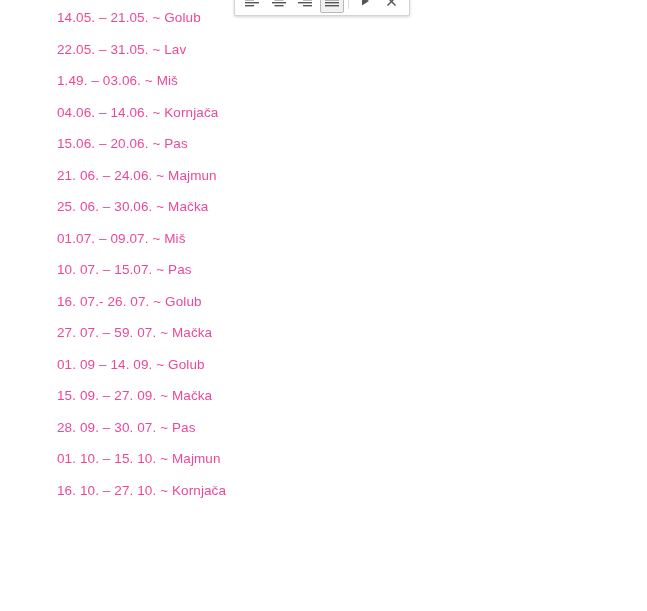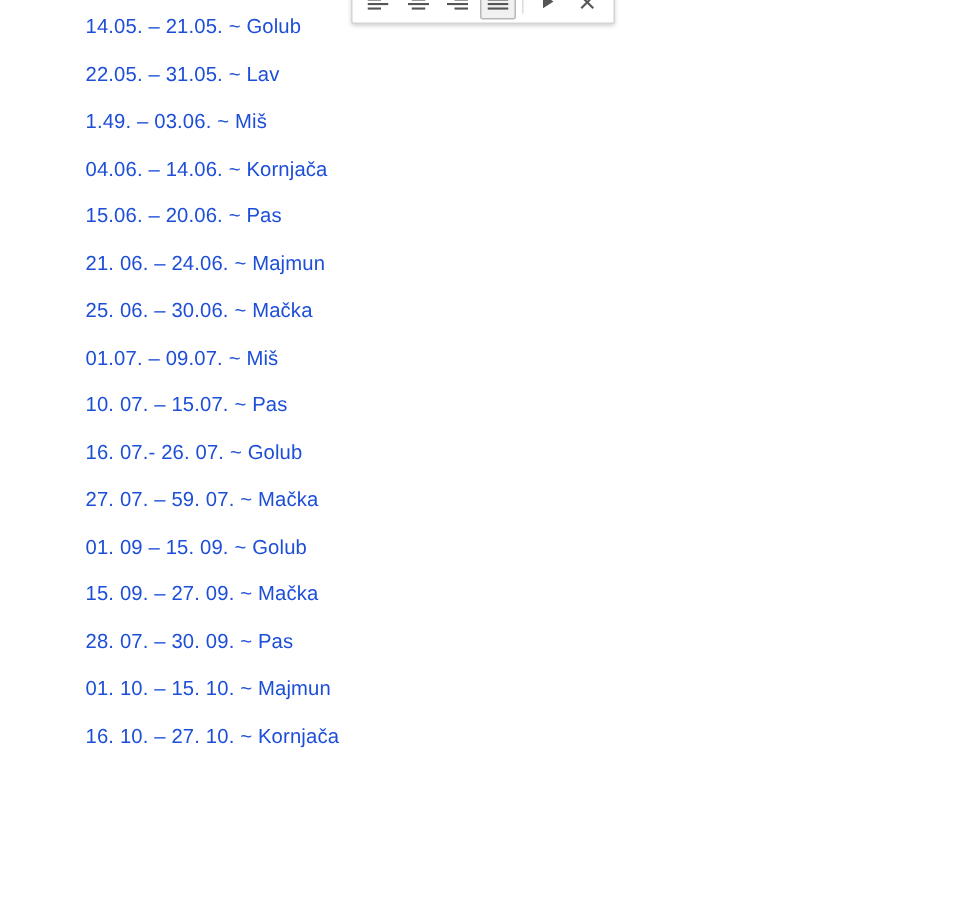--- a/index.html
+++ b/index.html
@@ -61,21 +61,21 @@
   #doc {
     position: absolute;
     top: 0;
     left: 0;
     width: 647px;
     padding-top: 2px;
     box-sizing: border-box;
   }
   .line {
     font-size: 13.5px;
-    color: #1d4ed8;
+    color: #ec4899;
     line-height: 31.5px;
     height: 31.5px;
     padding-left: 57px;
     white-space: pre;
     letter-spacing: 0.1px;
   }
 </style>
 </head>
 <body>
 
@@ -84,23 +84,23 @@
     <div class="line">22.05. – 31.05. ~ Lav</div>
     <div class="line">1.49. – 03.06. ~ Miš</div>
     <div class="line">04.06. – 14.06. ~ Kornjača</div>
     <div class="line">15.06. – 20.06. ~ Pas</div>
     <div class="line">21. 06. – 24.06. ~ Majmun</div>
     <div class="line">25. 06. – 30.06. ~ Mačka</div>
     <div class="line">01.07. – 09.07. ~ Miš</div>
     <div class="line">10. 07. – 15.07. ~ Pas</div>
     <div class="line">16. 07.- 26. 07. ~ Golub</div>
     <div class="line">27. 07. – 59. 07. ~ Mačka</div>
-    <div class="line">01. 09 – 15. 09. ~ Golub</div>
+    <div class="line">01. 09 – 14. 09. ~ Golub</div>
     <div class="line">15. 09. – 27. 09. ~ Mačka</div>
-    <div class="line">28. 07. – 30. 09. ~ Pas</div>
+    <div class="line">28. 09. – 30. 07. ~ Pas</div>
     <div class="line">01. 10. – 15. 10. ~ Majmun</div>
     <div class="line">16. 10. – 27. 10. ~ Kornjača</div>
   </div>
 
 <div id="format-toolbar">
   <div class="tb-btn">
     <svg width="14" height="12" viewBox="0 0 14 12">
       <g fill="#555">
         <rect x="0" y="1" width="14" height="1.4"></rect>
         <rect x="0" y="4" width="9" height="1.4"></rect>

